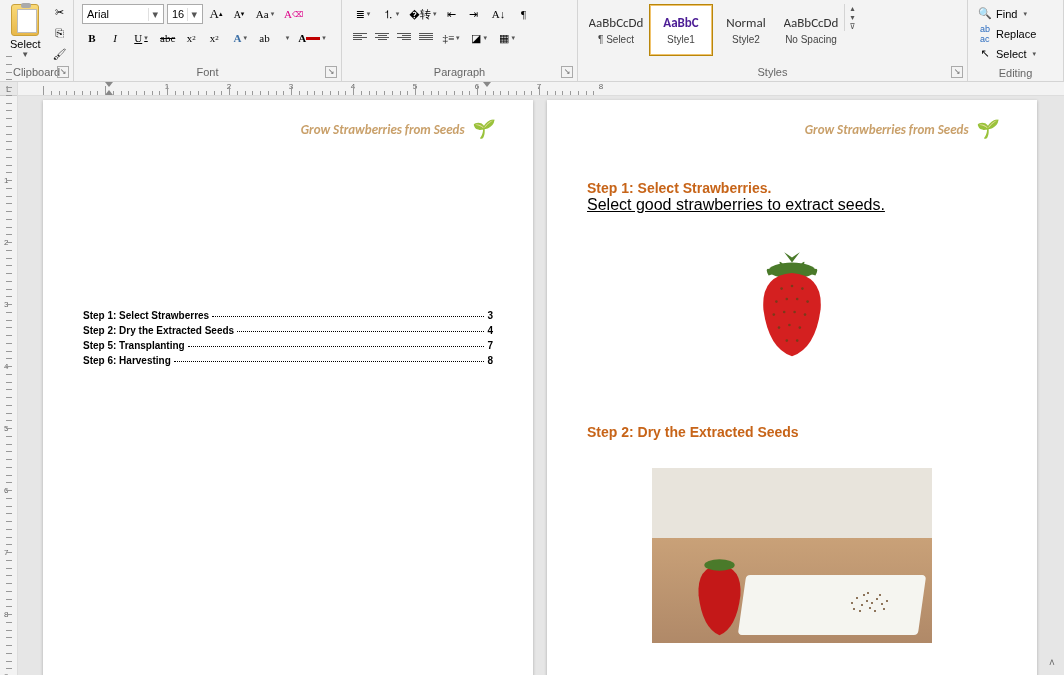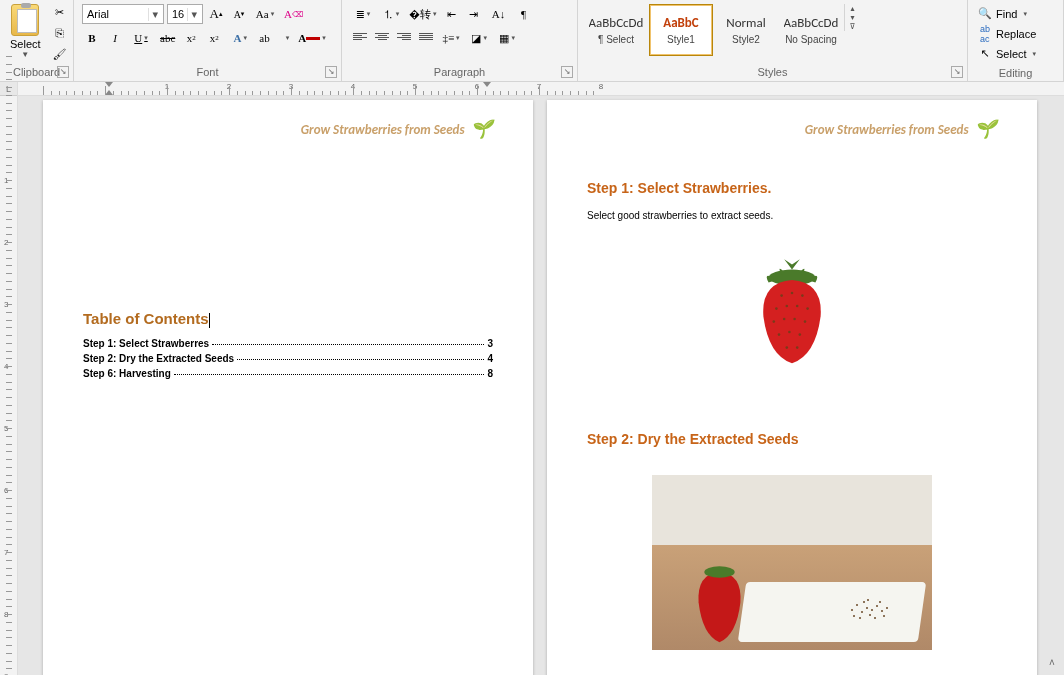--- a/index.html
+++ b/index.html
@@ -83,21 +83,21 @@
 
 .toc-block { margin-top:170px; }
 .toc-title { color:#b36b1f; font-weight:bold; font-size:15px; margin-bottom:10px; font-family:Arial; position:relative; }
 .cursor-line { display:inline-block; width:1px; height:15px; background:#000; vertical-align:middle; }
 .toc-entry { display:flex; align-items:baseline; font-size:10px; font-family:Arial; font-weight:bold; margin:4px 0; }
 .toc-text { white-space:nowrap; }
 .toc-dots { flex:1; border-bottom:1px dotted #000; margin:0 3px; position:relative; top:-2px; }
 .toc-page { white-space:nowrap; }
 
 .step-title { color:#c76418; font-weight:bold; font-size:14px; font-family:Arial; margin-top:40px; }
-.step-body { font-size:10px; font-family:Arial; margin-top:14px; }
+.step-body { font-size:16px; font-family:Arial; margin-top:0;text-decoration:underline; }
 .strawberry-svg { width:130px; height:130px; margin:20px auto 0; display:block; }
 .seeds-img { width:280px; height:175px; margin:28px auto 0; background:linear-gradient(#e8e4dc 0%, #e8e4dc 40%, #c9a178 40%, #b08968 100%); position:relative; display:block; }
 .paper-towel { position:absolute; bottom:8px; left:90px; width:180px; height:60px; background:#f5f5f0; border-radius:4px; transform:skewX(-8deg); }
 
 .step2-title { margin-top:60px; }
 
 .collapse-btn { position:absolute; right:4px; bottom:4px; width:16px; height:14px; font-size:10px; color:#666; text-align:center; cursor:pointer; }
 </style>
 </head>
 <body>
@@ -261,21 +261,21 @@
     </div>
   </div>
 
   <div class="ribbon-group" style="flex:1; min-width:300px">
     <div class="ribbon-body styles-body" id="styles-gallery">
         <div class="style-tile">
           <div class="style-preview" style="color: rgb(51, 51, 51);">AaBbCcDd</div>
           <div class="style-name">¶ Select</div>
         </div>
         <div class="style-tile selected">
-          <div class="style-preview" style="color: #c2410c; font-weight: bold;">AaBbC</div>
+          <div class="style-preview" style="color: #4c1d95; font-weight: bold;">AaBbC</div>
           <div class="style-name">Style1</div>
         </div>
         <div class="style-tile">
           <div class="style-preview" style="color: rgb(51, 51, 51);">Normal</div>
           <div class="style-name">Style2</div>
         </div>
         <div class="style-tile">
           <div class="style-preview" style="color: rgb(51, 51, 51);">AaBbCcDd</div>
           <div class="style-name">No Spacing</div>
         </div>
@@ -500,33 +500,35 @@
         </div>
     </div>
     <div class="pages">
 
       <div class="page">
         <div class="page-header">
           <span>Grow Strawberries from Seeds</span>
           <span class="plant-icon">🌱</span>
         </div>
         <div class="toc-block">
-          <div class="toc-title">
-            <span>Table of Contents</span><span class="cursor-line"></span>
-          </div>
           <div id="toc-entries">
               <div class="toc-entry">
                 <span class="toc-text">Step 1: Select Strawberres</span>
                 <span class="toc-dots"></span>
                 <span class="toc-page">3</span>
               </div>
               <div class="toc-entry">
                 <span class="toc-text">Step 2: Dry the Extracted Seeds</span>
                 <span class="toc-dots"></span>
                 <span class="toc-page">4</span>
+              </div>
+              <div class="toc-entry">
+                <span class="toc-text">Step 5: Transplanting</span>
+                <span class="toc-dots"></span>
+                <span class="toc-page">7</span>
               </div>
               <div class="toc-entry">
                 <span class="toc-text">Step 6: Harvesting</span>
                 <span class="toc-dots"></span>
                 <span class="toc-page">8</span>
               </div>
             </div>
         </div>
       </div>
 

